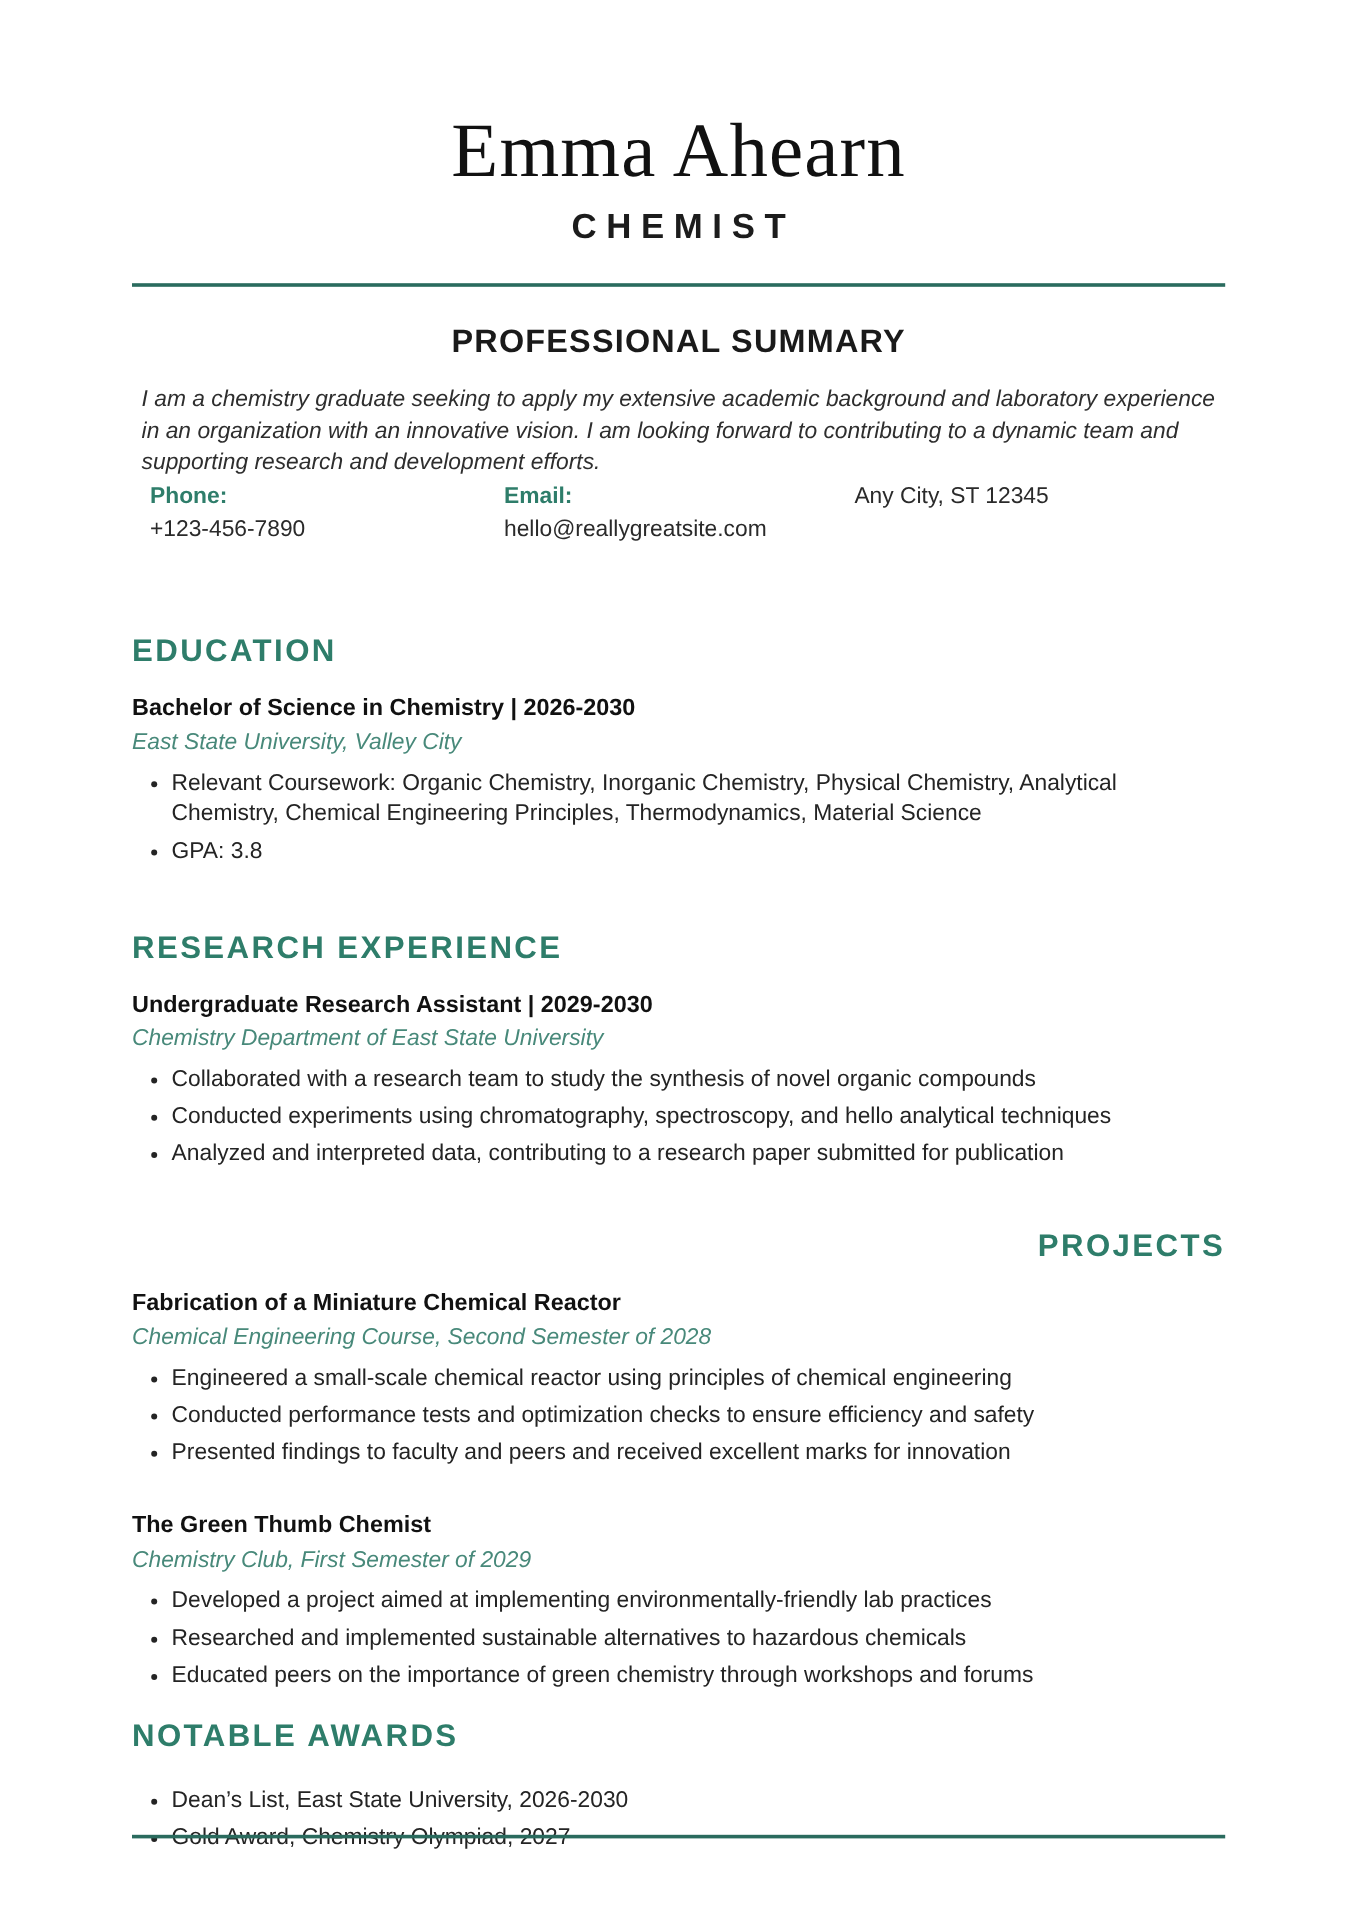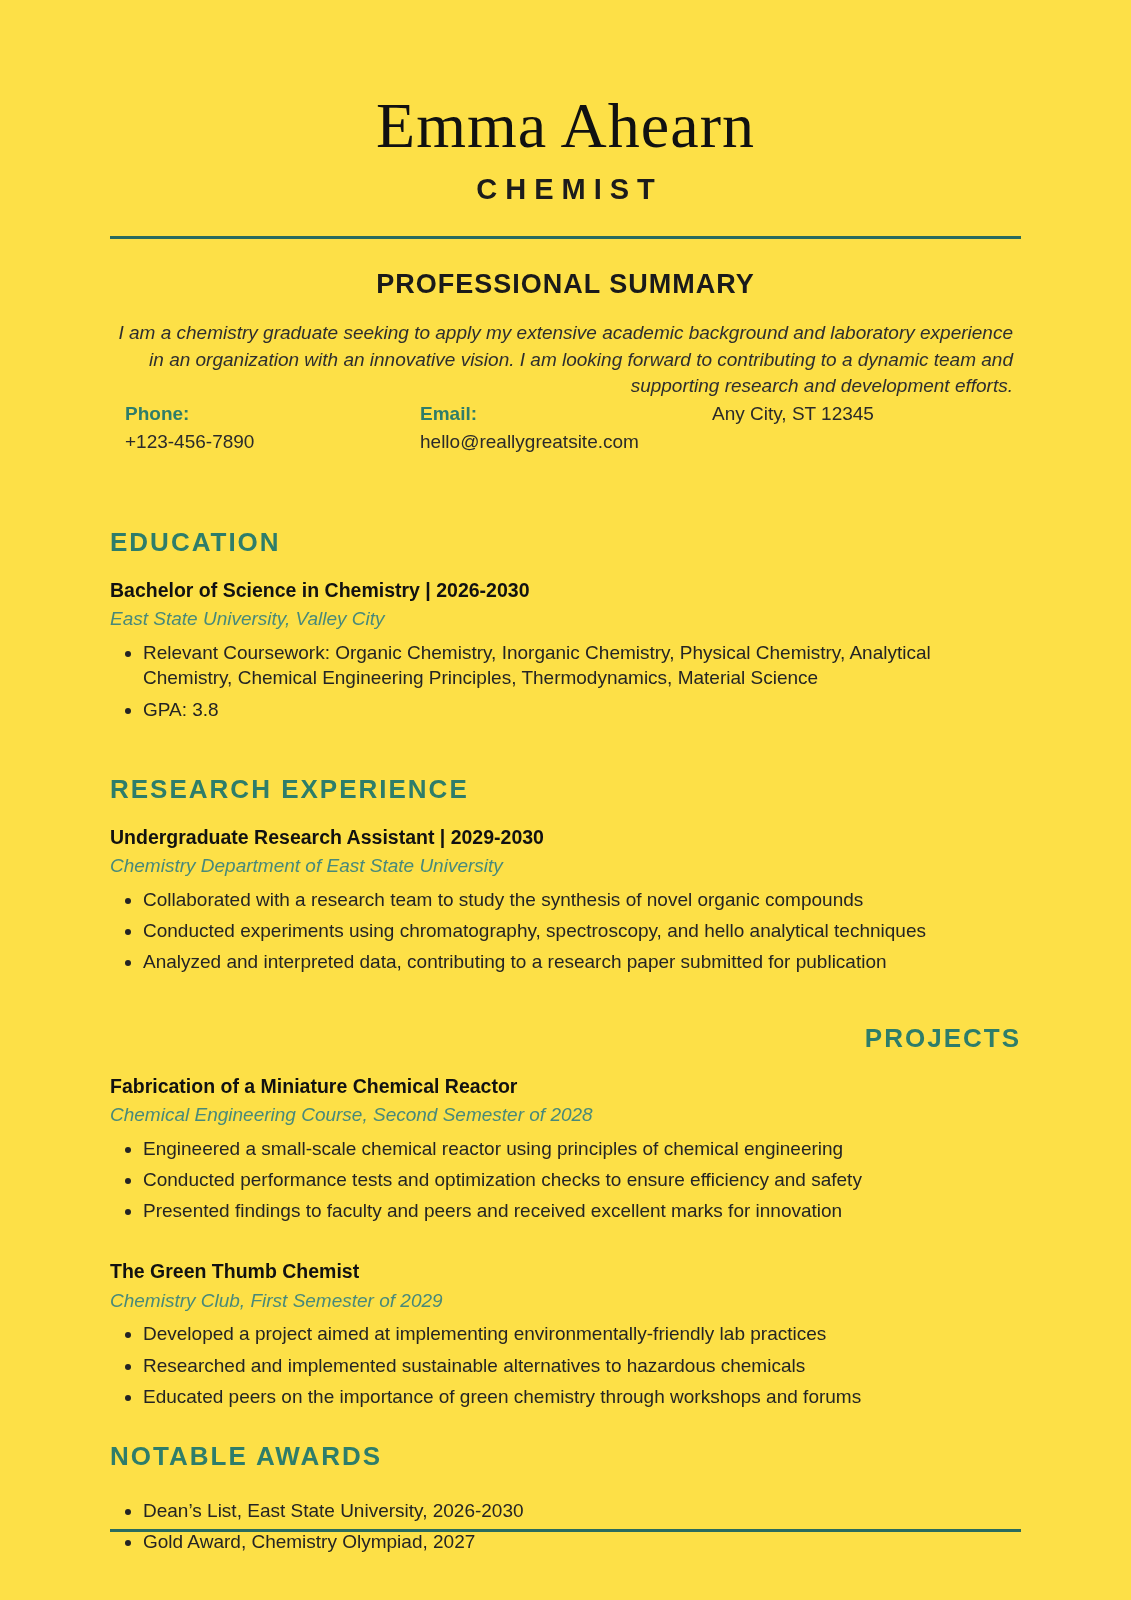--- a/index.html
+++ b/index.html
@@ -1,21 +1,21 @@
 <!DOCTYPE html>
 <html><head>
 <meta charset="utf-8">
 <style>
   html, body { margin: 0; padding: 0; background: #e8e8e8; }
   .page {
     position: relative;
     width: 1131px;
     height: 1600px;
     margin: 0 auto;
-    background: #fde047;
+    background: #ffffff;
     box-sizing: border-box;
     padding: 92px 110px 0 110px;
     font-family: "Liberation Sans", sans-serif;
     color: #222222;
     overflow: hidden;
   }
   
   .name {
     font-family: "Liberation Serif", serif;
     font-size: 64px;
@@ -53,21 +53,21 @@
     font-weight: 700;
     color: #1a1a1a;
     text-align: center;
     letter-spacing: 1px;
     margin-top: 30px;
   }
   .summary-text {
     font-size: 19px;
     font-style: italic;
     color: #2e2e2e;
-    text-align: right;
+    text-align: left;
     line-height: 1.4;
     margin: 20px auto 0 auto;
     max-width: 895px;
   }
   
   .contact-row {
     display: grid;
     grid-template-columns: 295px 292px 1fr;
     padding-left: 15px;
     font-size: 19px;
@@ -80,21 +80,21 @@
   .section-heading {
     font-size: 26px;
     font-weight: 700;
     color: #2e7d6a;
     letter-spacing: 2px;
     margin: 0;
   }
   .sh-education { margin-top: 72px; }
   .sh-research  { margin-top: 52px; }
   .sh-projects  { margin-top: 48px; text-align: right; }
-  .sh-awards    { margin-top: 32px; }
+  .sh-awards    { margin-top: 22px; }
   .entry { margin-top: 20px; }
   .entry + .entry { margin-top: 36px; }
   .entry-title {
     font-size: 19.5px;
     font-weight: 700;
     color: #111111;
     line-height: 1.3;
   }
   .entry-subtitle {
     font-size: 19px;

